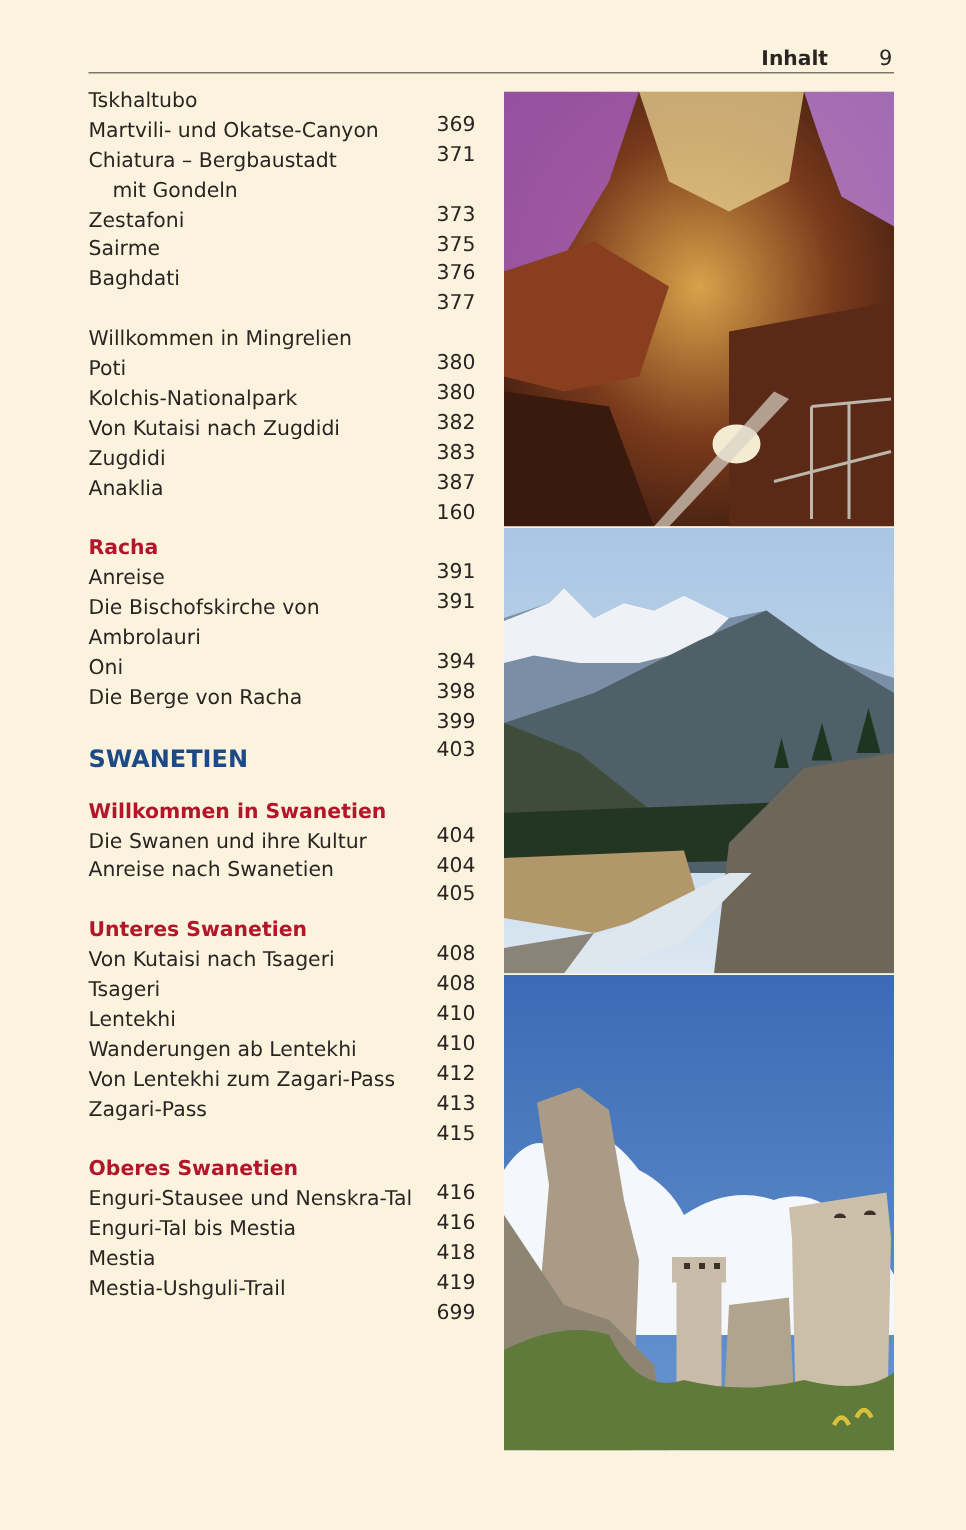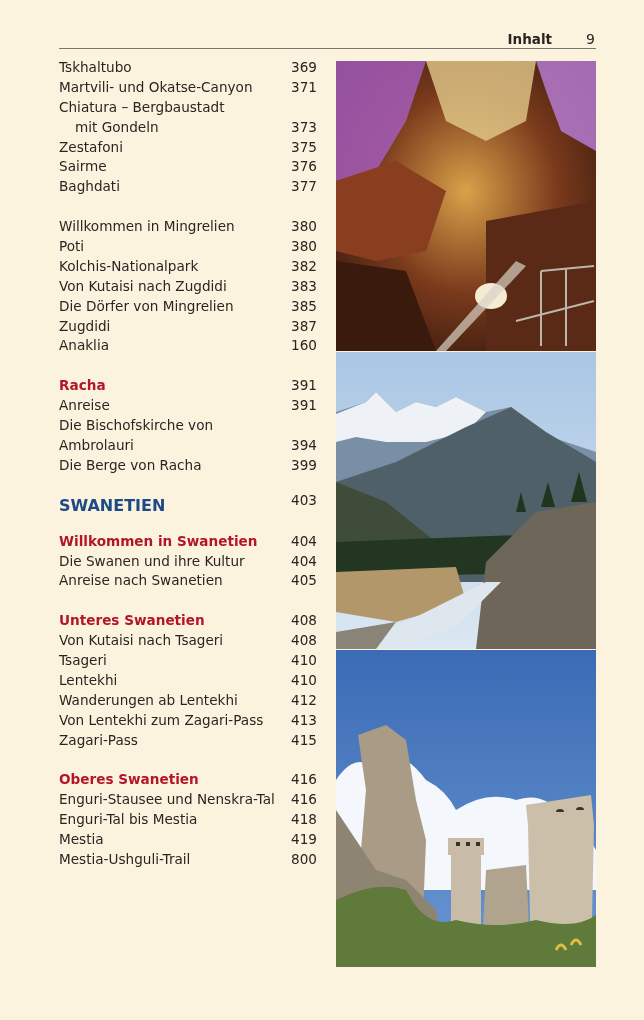--- a/index.html
+++ b/index.html
@@ -23,21 +23,21 @@
       position: absolute; top: 31px; left: 586px;
       font-size: 14px; color: #2a2522;
     }
     .toc {
       position: absolute; left: 59px; top: 58px; width: 258px;
     }
     .row {
       position: relative; height: 19.9px; line-height: 19.9px;
       font-size: 13.6px; white-space: nowrap;
     }
-    .row .num { position: absolute; right: 0; top: 0; }
+    .row .num { position: absolute; right: 0; top: 16px; }
     .row.indent .label { padding-left: 16px; }
     .row.section .label { color: #b3162b; font-weight: bold; }
     .row.region { height: 28px; line-height: 28px; margin-top: 16px; margin-bottom: 12px; }
     .row.region .label { color: #1d4a86; font-weight: bold; font-size: 16px; }
     .row.region .num { top: -6px; }
     .gap { height: 19.9px; }
     .photo {
       position: absolute; left: 336px; width: 260px; overflow: hidden;
     }
     .photo svg { display: block; }
@@ -57,29 +57,29 @@
   <div class="row indent"><span class="label">mit Gondeln</span><span class="num">373</span></div>
   <div class="row"><span class="label">Zestafoni</span><span class="num">375</span></div>
   <div class="row"><span class="label">Sairme</span><span class="num">376</span></div>
   <div class="row"><span class="label">Baghdati</span><span class="num">377</span></div>
   <div class="gap"></div>
 
   <div class="row"><span class="label">Willkommen in Mingrelien</span><span class="num">380</span></div>
   <div class="row"><span class="label">Poti</span><span class="num">380</span></div>
   <div class="row"><span class="label">Kolchis-Nationalpark</span><span class="num">382</span></div>
   <div class="row"><span class="label">Von Kutaisi nach Zugdidi</span><span class="num">383</span></div>
-  <div class="row"><span class="label">Die Dörfer von Mingrelien</span><span class="num">385</span></div>
   <div class="row"><span class="label">Zugdidi</span><span class="num">387</span></div>
   <div class="row"><span class="label">Anaklia</span><span class="num">160</span></div>
   <div class="gap"></div>
 
   <div class="row section"><span class="label">Racha</span><span class="num">391</span></div>
   <div class="row"><span class="label">Anreise</span><span class="num">391</span></div>
   <div class="row"><span class="label">Die Bischofskirche von</span><span class="num"></span></div>
   <div class="row"><span class="label">Ambrolauri</span><span class="num">394</span></div>
+  <div class="row"><span class="label">Oni</span><span class="num">398</span></div>
   <div class="row"><span class="label">Die Berge von Racha</span><span class="num">399</span></div>
 
   <div class="row region"><span class="label">SWANETIEN</span><span class="num">403</span></div>
 
   <div class="row section"><span class="label">Willkommen in Swanetien</span><span class="num">404</span></div>
   <div class="row"><span class="label">Die Swanen und ihre Kultur</span><span class="num">404</span></div>
   <div class="row"><span class="label">Anreise nach Swanetien</span><span class="num">405</span></div>
   <div class="gap"></div>
 
   <div class="row section"><span class="label">Unteres Swanetien</span><span class="num">408</span></div>
@@ -88,21 +88,21 @@
   <div class="row"><span class="label">Lentekhi</span><span class="num">410</span></div>
   <div class="row"><span class="label">Wanderungen ab Lentekhi</span><span class="num">412</span></div>
   <div class="row"><span class="label">Von Lentekhi zum Zagari-Pass</span><span class="num">413</span></div>
   <div class="row"><span class="label">Zagari-Pass</span><span class="num">415</span></div>
   <div class="gap"></div>
 
   <div class="row section"><span class="label">Oberes Swanetien</span><span class="num">416</span></div>
   <div class="row"><span class="label">Enguri-Stausee und Nenskra-Tal</span><span class="num">416</span></div>
   <div class="row"><span class="label">Enguri-Tal bis Mestia</span><span class="num">418</span></div>
   <div class="row"><span class="label">Mestia</span><span class="num">419</span></div>
-  <div class="row"><span class="label">Mestia-Ushguli-Trail</span><span class="num">800</span></div>
+  <div class="row"><span class="label">Mestia-Ushguli-Trail</span><span class="num">699</span></div>
 </div>
 
 <div class="photo" style="top:61px;height:290px;">
   <svg width="260" height="290" viewBox="0 0 260 290">
     <defs>
       <radialGradient id="caveGlow" cx="0.5" cy="0.45" r="0.7">
         <stop offset="0" stop-color="#d8a24a"></stop>
         <stop offset="0.5" stop-color="#7a3a1c"></stop>
         <stop offset="1" stop-color="#2a130b"></stop>
       </radialGradient>

